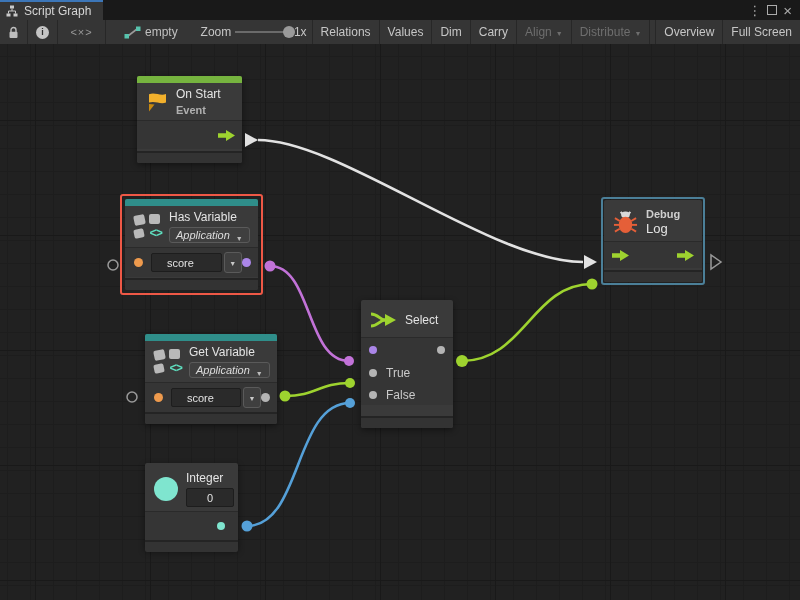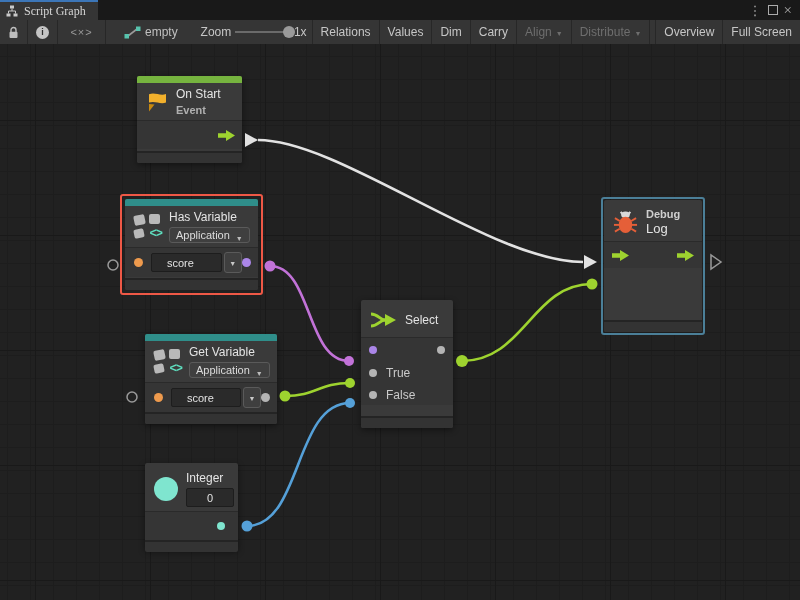--- a/index.html
+++ b/index.html
@@ -1,21 +1,21 @@
 <!DOCTYPE html>
 <html><head>
 <meta charset="utf-8">
 <style>
   html,body{margin:0;padding:0;width:800px;height:600px;overflow:hidden;
     font-family:"Liberation Sans",sans-serif;background:#181818;}
   #app{position:relative;width:800px;height:600px;background:#181818;}
 
   
   .tabbar{position:absolute;left:0;top:0;width:800px;height:20px;background:#191919;
-    display:flex;align-items:stretch;font-family:Liberation Serif, serif;}
+    display:flex;align-items:stretch;}
   .tab{display:flex;align-items:center;gap:6px;padding:0 12px 0 6px;background:#353535;
     border-top:2px solid #3c76b8;color:#d6d6d6;font-size:12px;}
   .win-controls{margin-left:auto;display:flex;align-items:center;gap:6px;padding-right:8px;color:#ababab;}
   .win-controls .glyph{font-size:13px;line-height:1;cursor:default;}
   .maxbox{display:inline-block;width:8px;height:8px;border:1.4px solid #ababab;}
 
   
   .toolbar{position:absolute;left:0;top:20px;width:800px;height:24px;background:#353535;
     display:flex;align-items:center;color:#c6c6c6;font-size:12px;border-bottom:1px solid #232323;}
   .tsep{width:1px;height:24px;background:#272727;flex:0 0 auto;}
@@ -47,21 +47,21 @@
   .stripe.green{background:#76b43f;}
   .stripe.teal{background:#2f8e8a;}
   .nhead{display:flex;align-items:center;gap:8px;padding:4px 9px;flex:0 0 auto;}
   .ncol{display:flex;flex-direction:column;gap:3px;}
   .ntitle{font-size:12px;color:#e4e4e4;white-space:nowrap;}
   .nsub{font-size:11px;color:#b0b0b0;font-weight:bold;}
   .nrow{border-top:1px solid #2a2a2a;background:#353535;display:flex;align-items:center;flex:0 0 auto;}
   .nfoot{margin-top:auto;height:10px;background:#333333;border-top:2px solid #242424;
     border-radius:0 0 2px 2px;flex:0 0 auto;}
   .pill{background:#3f3f3f;border:1px solid #5a5a5a;border-radius:3px;padding:1px 6px;font-size:11px;
-    color:#dcdcdc;display:inline-flex;align-items:flex-end;gap:6px;white-space:nowrap;}
+    color:#dcdcdc;display:inline-flex;align-items:flex-end;gap:6px;white-space:nowrap;font-style:italic;}
   .pill .chev{color:#bcbcbc;}
   .field{background:#2a2a2a;border:1px solid #1d1d1d;border-radius:2px;color:#e2e2e2;font-size:11px;
     padding:1px 15px;height:15px;display:flex;align-items:center;}
   .dd-btn{width:20px;height:19px;background:#3f3f3f;border:1px solid #5a5a5a;border-radius:3px;
     display:flex;align-items:center;justify-content:center;margin-left:2px;}
   .dd-btn .chev{color:#c8c8c8;}
   .dot{width:9px;height:9px;border-radius:50%;flex:0 0 auto;}
   .dot.sm{width:8px;height:8px;}
   .dot.orange{background:#ee9a4d;}
   .dot.violet{background:#ab86e8;}
@@ -288,21 +288,21 @@
           <span class="field" style="width:16px;justify-content:center;">0</span>
         </div>
       </div>
       <div class="nrow" style="height:28px;">
         <span class="dot sm cyan" style="margin-left:auto;margin-right:13px;"></span>
       </div>
       <div class="nfoot"></div>
     </div>
 
     <div class="sel-blue" style="left:601px;top:153px;">
-      <div class="node" style="width:98px;height:132px;box-shadow:none;">
+      <div class="node" style="width:98px;height:82px;box-shadow:none;">
         <div class="nhead" style="padding:8px 9px 5px 9px;">
           <svg width="25" height="26" viewBox="0 0 26 26">
             <path d="M8,2.5 L10,5 M18,2.5 L16,5" stroke="#d8d8d8" stroke-width="2"></path>
             <ellipse cx="13" cy="5.5" rx="4.5" ry="3.4" fill="#d8d8d8"></ellipse>
             <g stroke="#e55f38" stroke-width="2">
               <path d="M7,12 L2,9"></path>
                 <path d="M6.5,16 L1,16"></path>
                 <path d="M7,20 L2,23"></path>
               <path d="M19,12 L24,9"></path>
                 <path d="M19.5,16 L25,16"></path>

